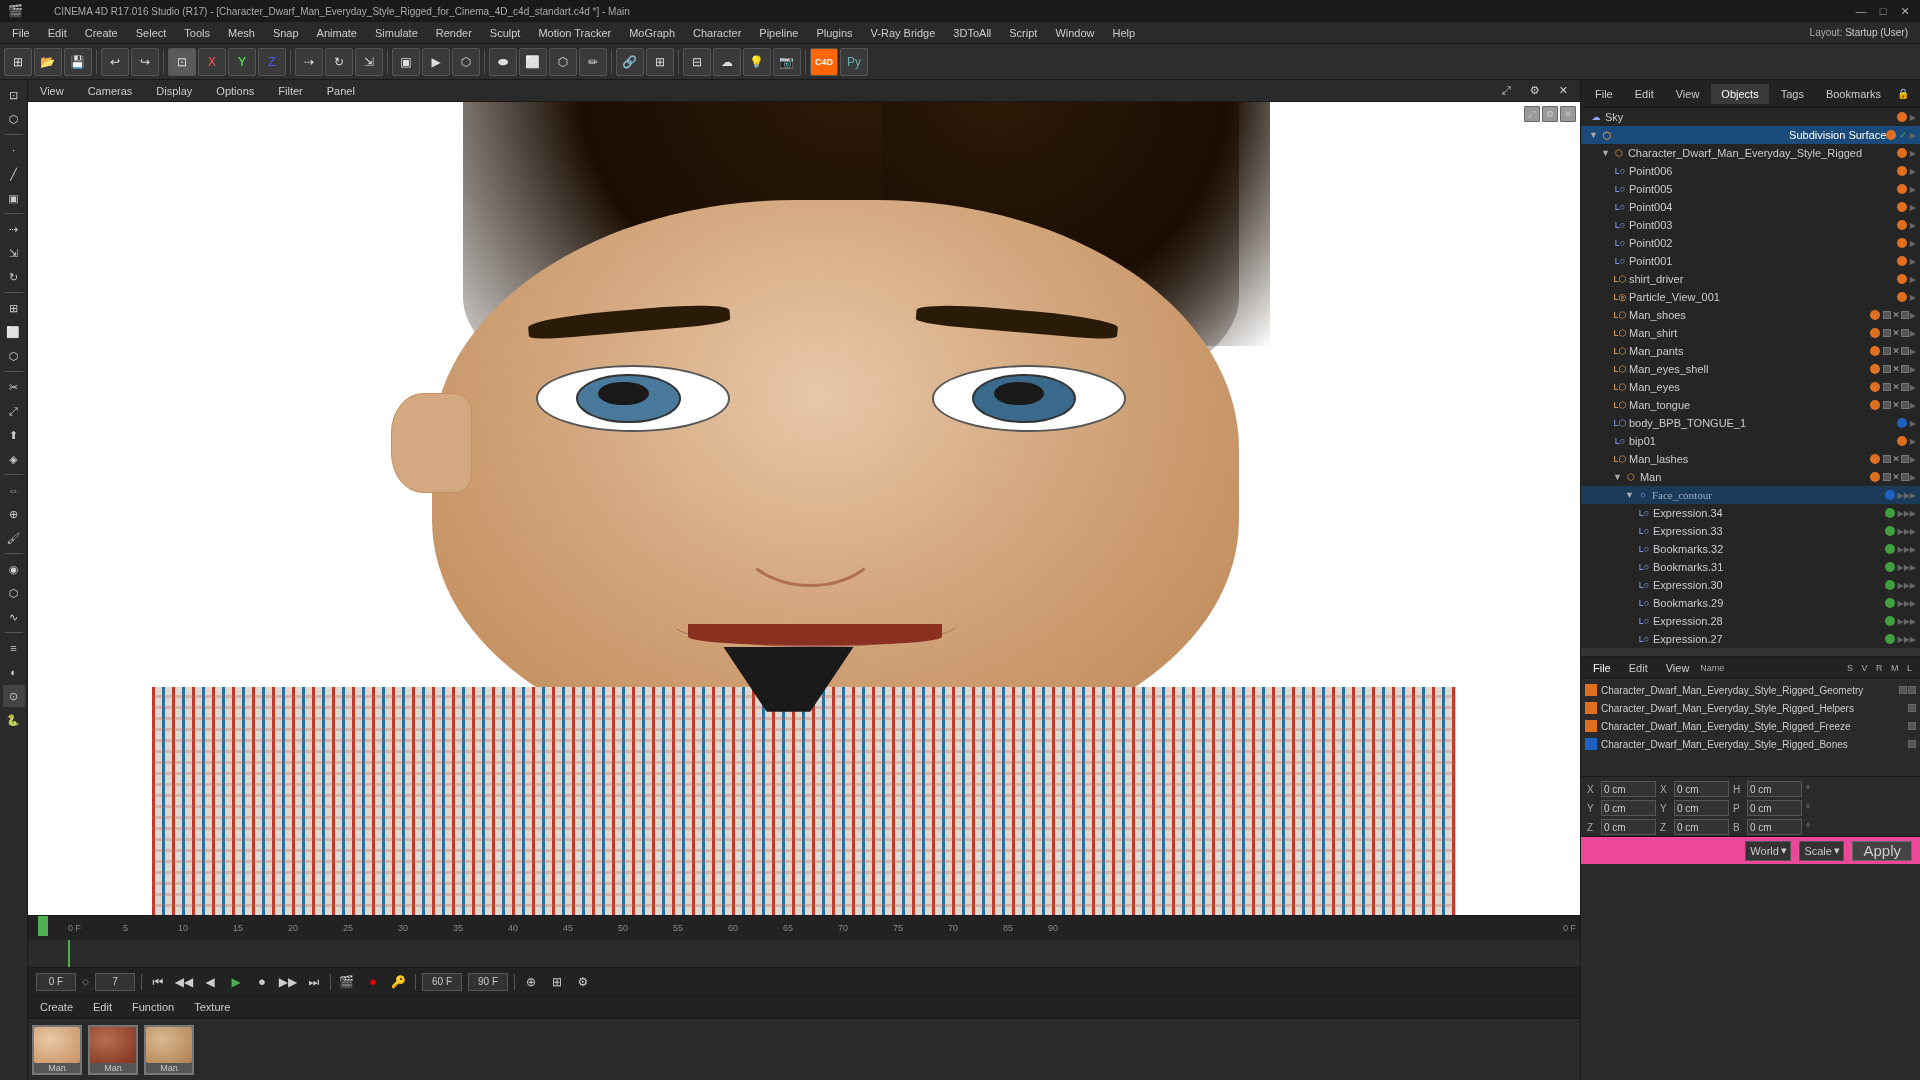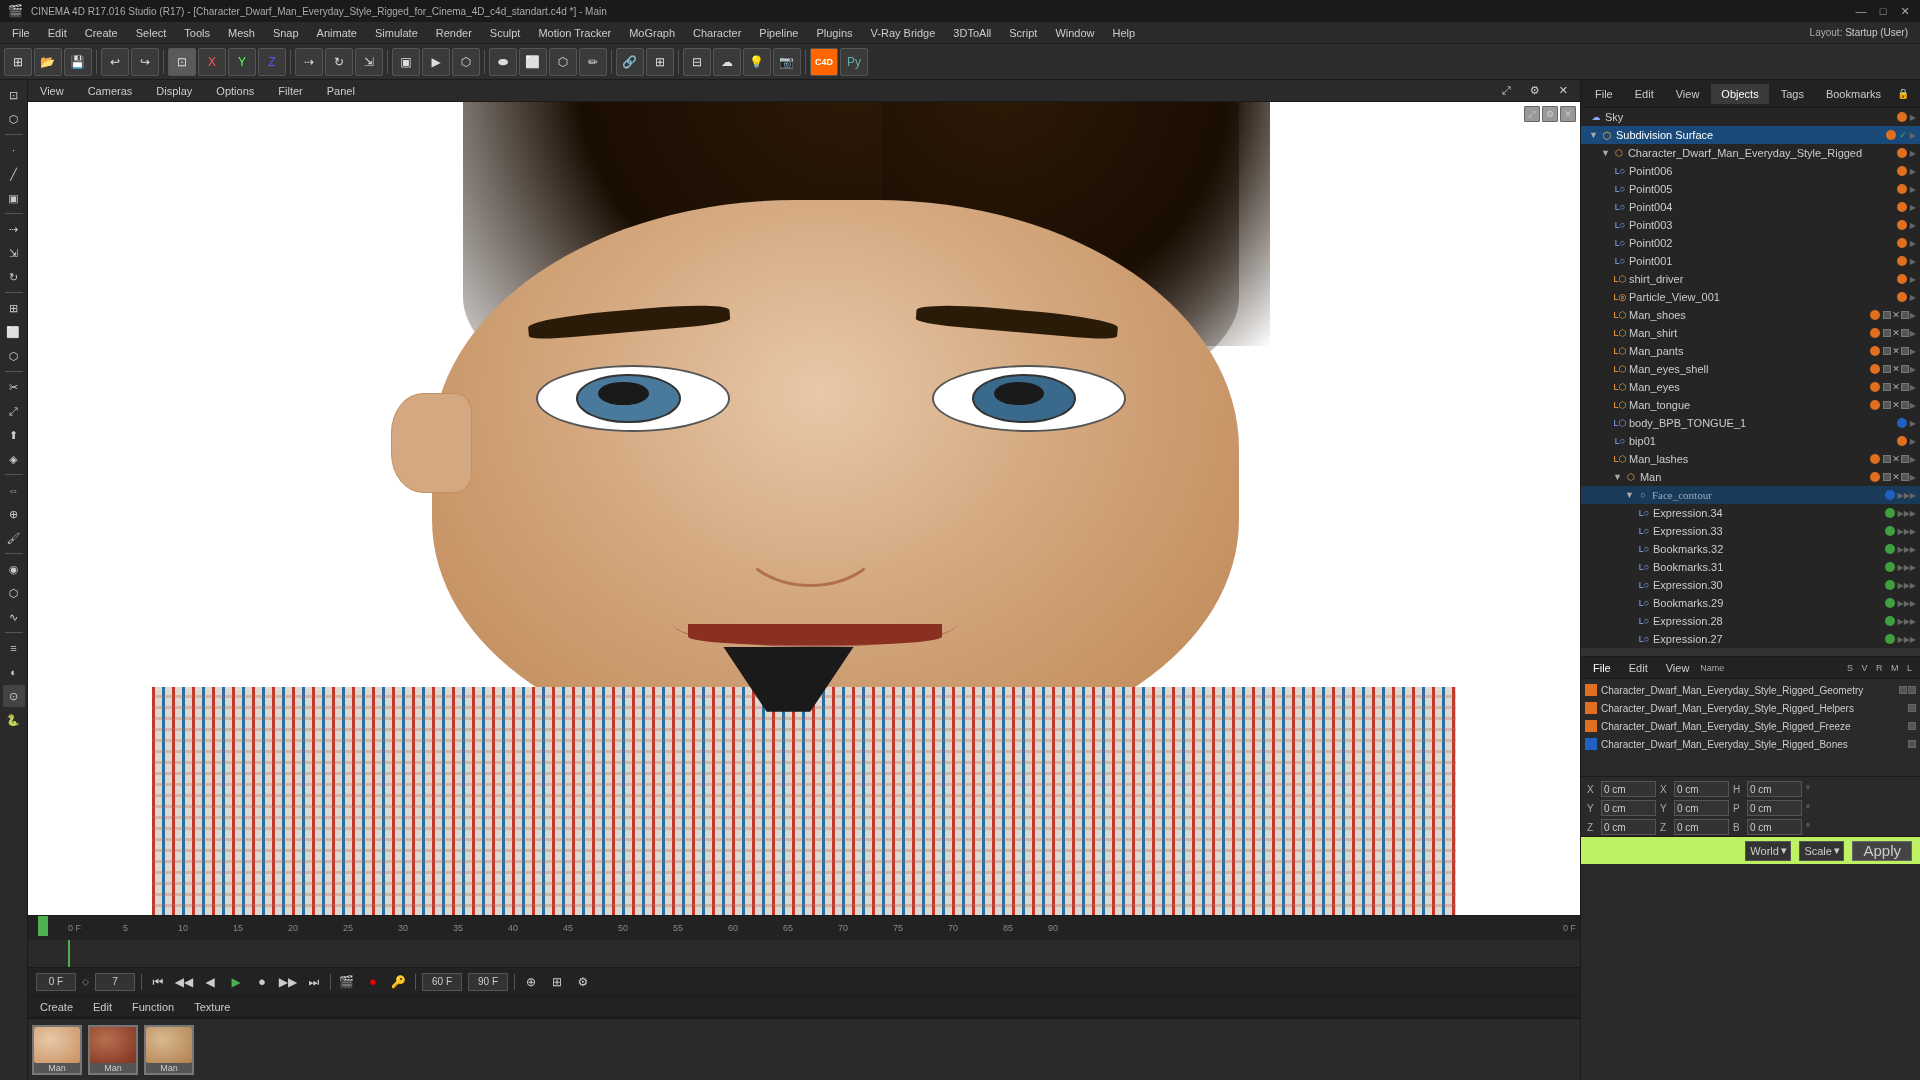--- a/index.html
+++ b/index.html
@@ -65,21 +65,21 @@
     .obj-label { flex: 1; font-size: 11px; color: #ccc; white-space: nowrap; overflow: hidden; text-overflow: ellipsis; }
     .obj-right { display: flex; align-items: center; gap: 1px; margin-left: auto; }
     .obj-dot { width: 10px; height: 10px; border-radius: 50%; }
     .obj-dot-orange { background: #e07020; }
     .obj-dot-blue { background: #2060c0; }
 
     
     #coord-bar { height: 60px; background: #2a2a2a; border-top: 1px solid #1a1a1a; padding: 4px; }
     .coord-input { width: 55px; height: 16px; background: #333; border: 1px solid #555; color: #ccc; font-size: 10px; padding: 0 2px; }
 
-    #apply-bar { height: 28px; background: #bef264; display: flex; align-items: center; justify-content: flex-end; padding: 0 8px; gap: 8px; border-top: 1px solid #1a1a1a; }
+    #apply-bar { height: 28px; background: #ec4899; display: flex; align-items: center; justify-content: flex-end; padding: 0 8px; gap: 8px; border-top: 1px solid #1a1a1a; }
     .apply-dropdown { height: 20px; background: #333; border: 1px solid #555; color: #ccc; font-size: 11px; padding: 0 4px; display: flex; align-items: center; gap: 2px; cursor: pointer; }
     .apply-btn { height: 20px; background: #444; border: 1px solid #666; color: #ccc; font-size: 15px; padding: 0 10px; cursor: pointer; display: flex; align-items: center; }
 
     
     #right-bottom { height: 120px; background: #2a2a2a; border-top: 1px solid #1a1a1a; }
     #rb-tabs { height: 22px; background: #222; display: flex; align-items: center; padding: 0 4px; gap: 2px; border-bottom: 1px solid #1a1a1a; }
     .rb-tab { padding: 2px 8px; color: #ccc; font-size: 11px; cursor: pointer; }
     .rb-tab.active { color: white; }
     #rb-content { padding: 4px; }
     .rb-row { display: flex; align-items: center; height: 18px; }
@@ -91,21 +91,21 @@
 
     
     #vp-corner { position: absolute; top: 4px; right: 4px; display: flex; gap: 2px; }
     .vp-corner-btn { width: 16px; height: 16px; background: rgba(0,0,0,0.4); border: 1px solid #666; color: #ccc; display: flex; align-items: center; justify-content: center; font-size: 9px; cursor: pointer; border-radius: 1px; }
   </style>
 </head>
 <body>
 
 <div id="titlebar">
   <span style="font-size:12px; margin-right:8px;">🎬</span>
-  <span style="font-size:10px; color:#aaa;">CINEMA 4D R17.016 Studio (R17) - [Character_Dwarf_Man_Everyday_Style_Rigged_for_Cinema_4D_c4d_standart.c4d *] - Main</span>
+  <span style="font-size:10px; color:#aaa;margin-left:23px;">CINEMA 4D R17.016 Studio (R17) - [Character_Dwarf_Man_Everyday_Style_Rigged_for_Cinema_4D_c4d_standart.c4d *] - Main</span>
   <div style="display:flex; gap:8px; margin-left:auto;">
     <span class="tb-btn">—</span>
     <span class="tb-btn">□</span>
     <span class="tb-btn">✕</span>
   </div>
 </div>
 
 <div id="menubar">
   <span class="menu-item">File</span>
   <span class="menu-item">Edit</span>
@@ -377,21 +377,21 @@
         <span class="obj-right">
           <span class="obj-dot obj-dot-orange"></span>
           <span style="font-size:8px; color:#666; margin-left:2px;">▶</span>
         </span>
       </div>
 
       <div class="obj-item" style="background:#1a4a7a;">
         <span class="obj-indent" style="width:4px;"></span>
         <span style="color:#aaa; margin-right:2px; font-size:9px;">▼</span>
         <span class="obj-icon" style="color:#ffaa44; font-size:10px;">⬡</span>
-        <span class="obj-label" style="color:white;">Subdivision Surface</span>
+        <span class="obj-label" style="color:white;text-align:right;">Subdivision Surface</span>
         <span class="obj-right">
           <span class="obj-dot obj-dot-orange"></span>
           <span style="font-size:9px; color:#4CAF50; margin-left:2px;">✓</span>
           <span style="font-size:8px; color:#666; margin-left:2px;">▶</span>
         </span>
       </div>
 
       <div class="obj-item">
         <span class="obj-indent" style="width:16px;"></span>
         <span style="color:#aaa; margin-right:2px; font-size:9px;">▼</span>

